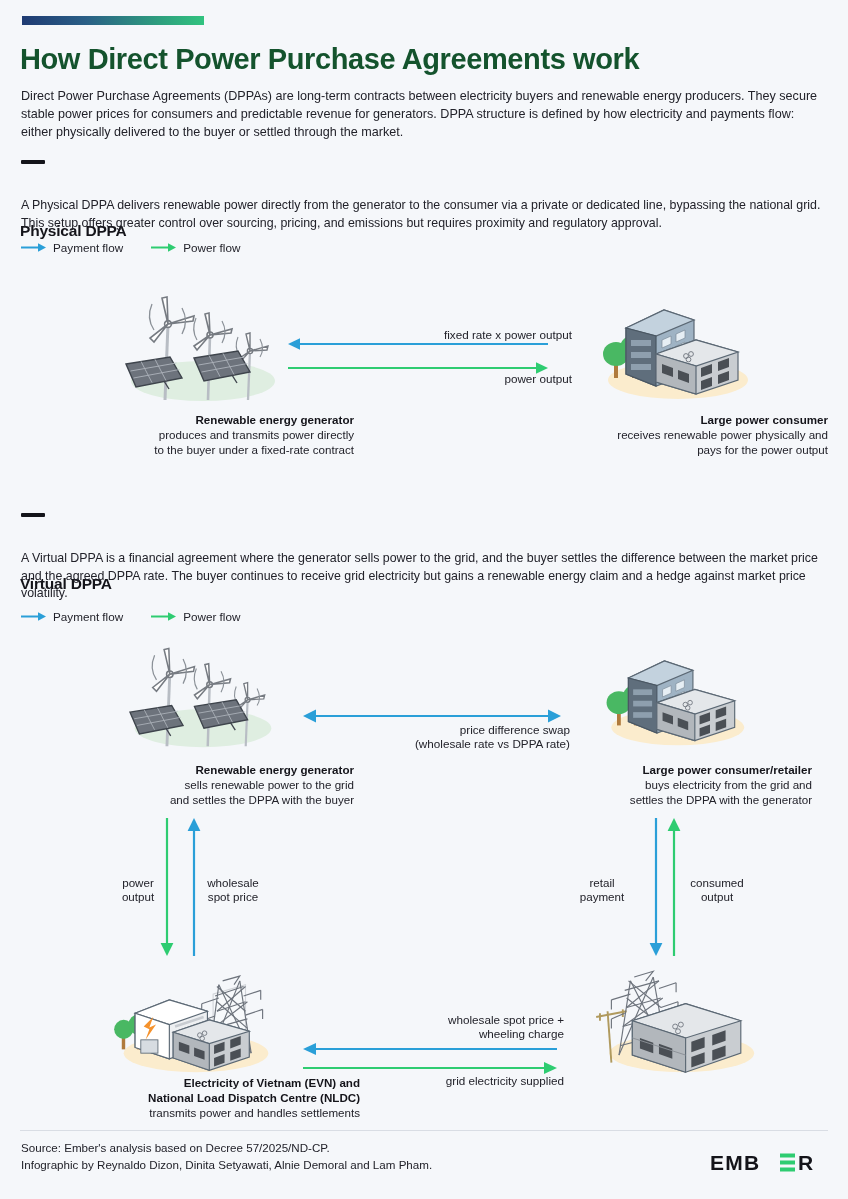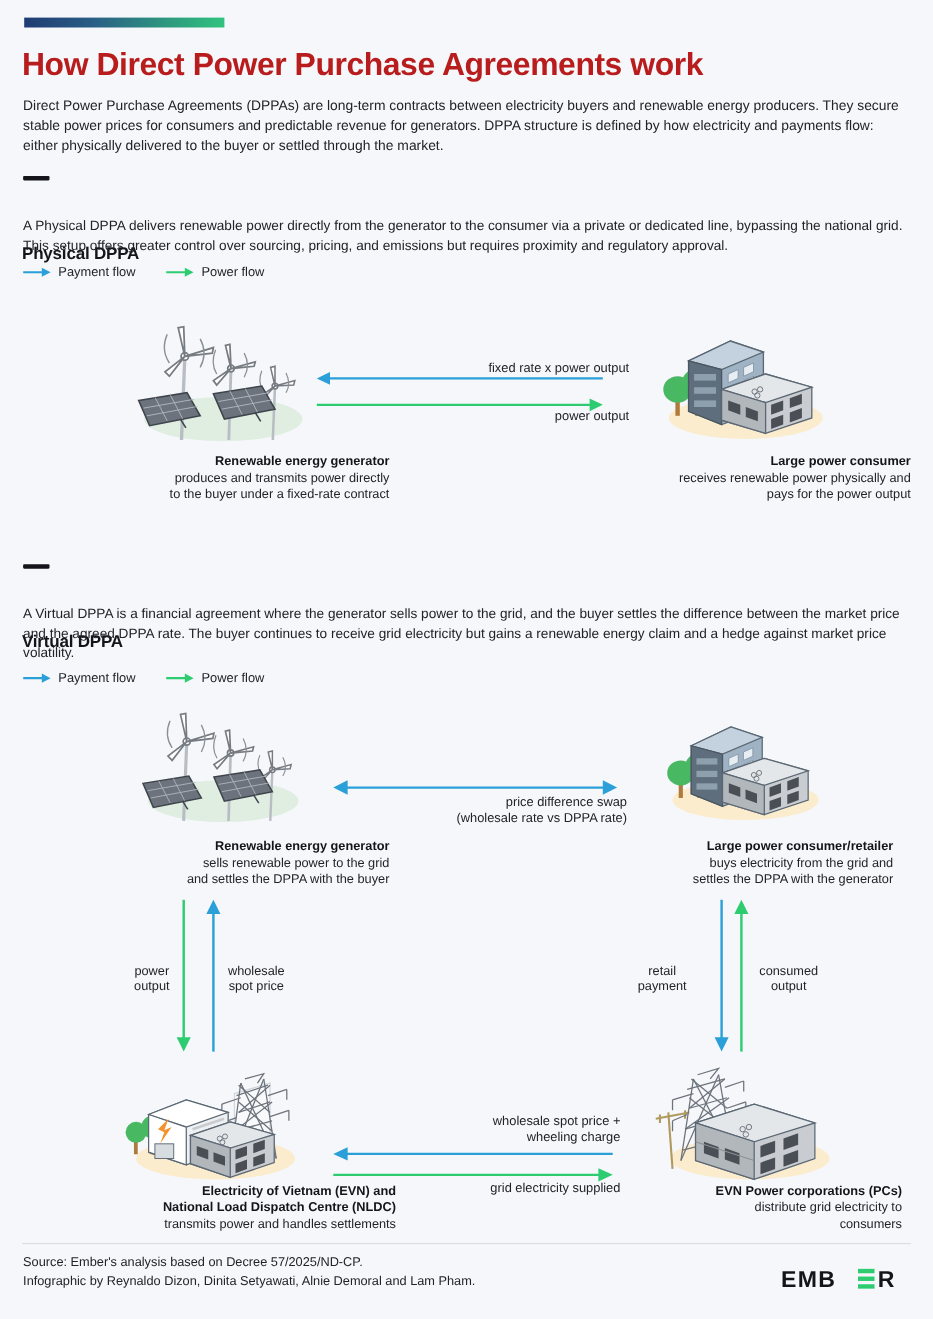--- a/index.html
+++ b/index.html
@@ -13,21 +13,21 @@
   }
   .page{position:relative;width:848px;height:1199px;}
 
   
   .grad-bar{
     position:absolute;left:22px;top:16px;width:182px;height:9px;
     background:linear-gradient(90deg,#1f3b73 0%,#2a5f86 35%,#2e9e7e 75%,#31c37f 100%);
   }
   .title{
     position:absolute;left:20px;top:44px;width:810px;
-    font-size:29px;font-weight:bold;letter-spacing:-0.4px;color:#b91c1c;
+    font-size:29px;font-weight:bold;letter-spacing:-0.4px;color:#14532d;
     line-height:1.1;
   }
   .intro{
     position:absolute;left:21px;top:88px;width:800px;
     font-size:12.6px;line-height:1.42;color:#22222a;
   }
 
   
   .sec-rule{position:absolute;width:24px;height:4px;background:#14141a;border-radius:1px;}
   .sec-title{position:absolute;font-size:15.5px;font-weight:bold;color:#14141a;letter-spacing:-0.2px;margin-top:48px;}
@@ -473,25 +473,20 @@
     <span>wholesale spot price +</span><br>
     <span>wheeling charge</span>
   </div>
   <div class="flow-label" style="left:300px;top:1074px;width:264px;">grid electricity supplied</div>
 
   <div class="node-label" style="left:30px;top:1075px;width:330px;">
     <b>Electricity of Vietnam (EVN) and</b><br>
     <b>National Load Dispatch Centre (NLDC)</b><br>
     <span>transmits power and handles settlements</span>
   </div>
-  <div class="node-label" style="left:520px;top:1075px;width:300px;">
-    <b>EVN Power corporations (PCs)</b><br>
-    <span>distribute grid electricity to</span><br>
-    <span>consumers</span>
-  </div>
 
   <svg class="arrows" viewBox="0 0 848 1199">
 
     <g>
       <line x1="548" y1="344" x2="296" y2="344" stroke="#2a9fd8" stroke-width="2.1"></line>
       <polygon points="288,344 300,338.2 300,349.8" fill="#2a9fd8"></polygon>
     </g>
 
     <g>
       <line x1="288" y1="368" x2="540" y2="368" stroke="#2ecc71" stroke-width="2.1"></line>

